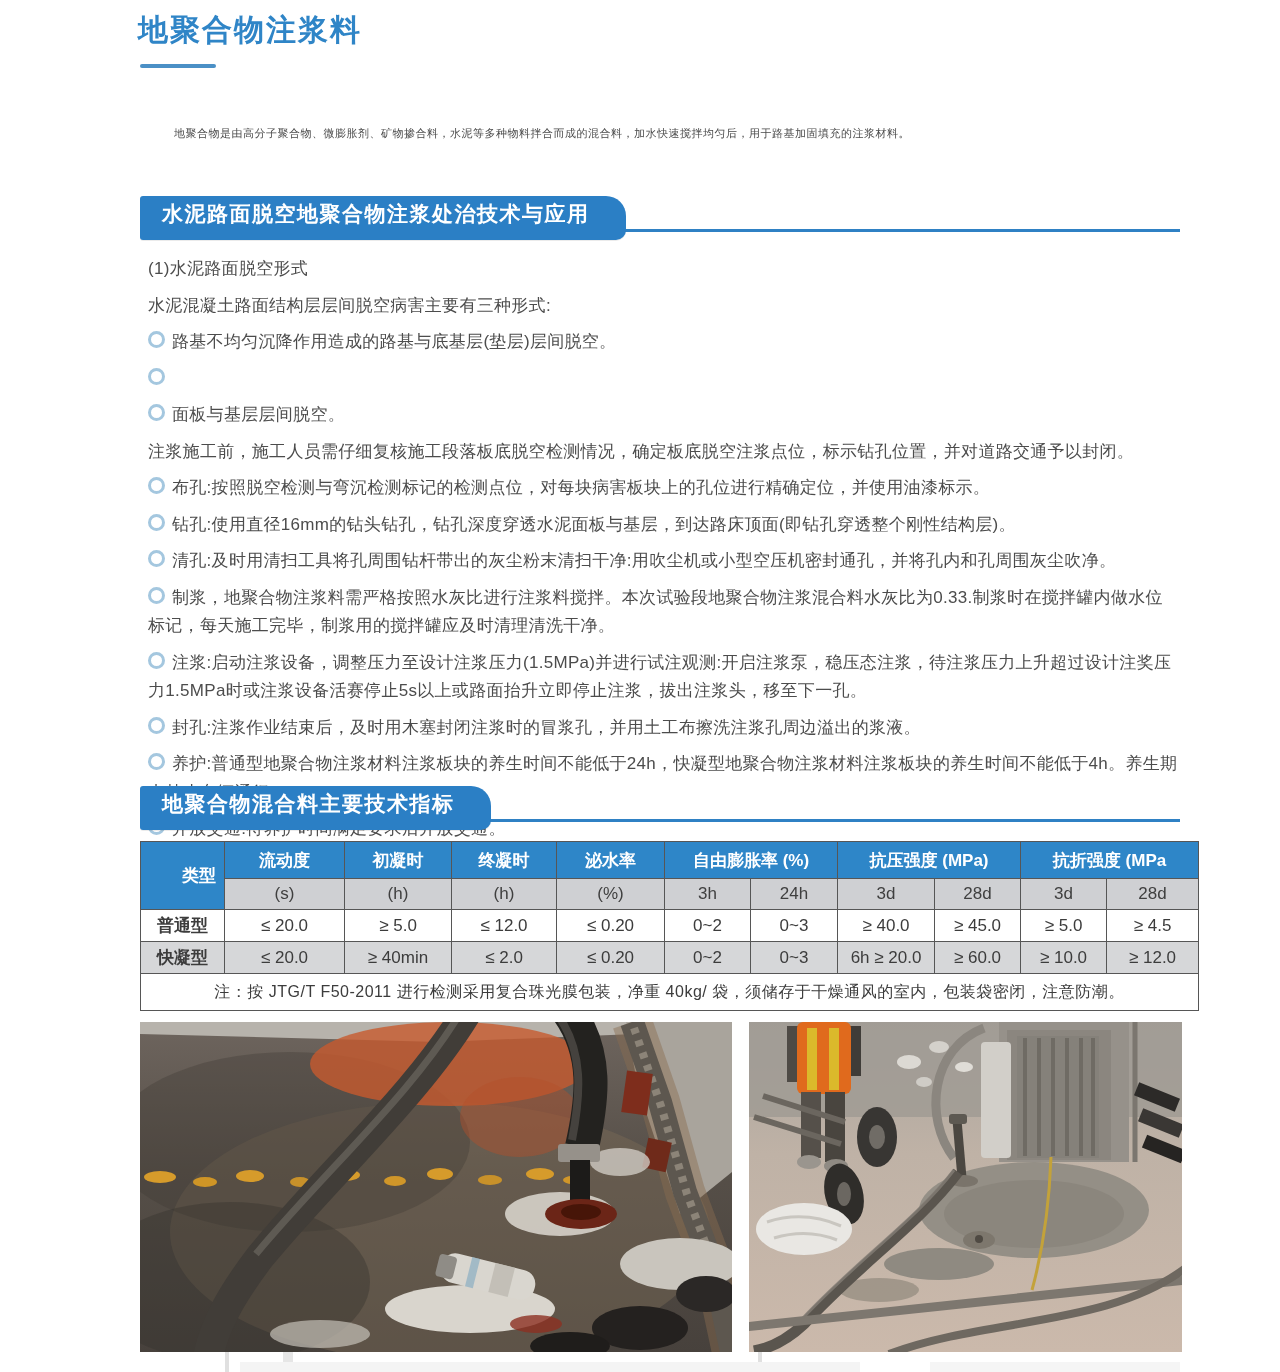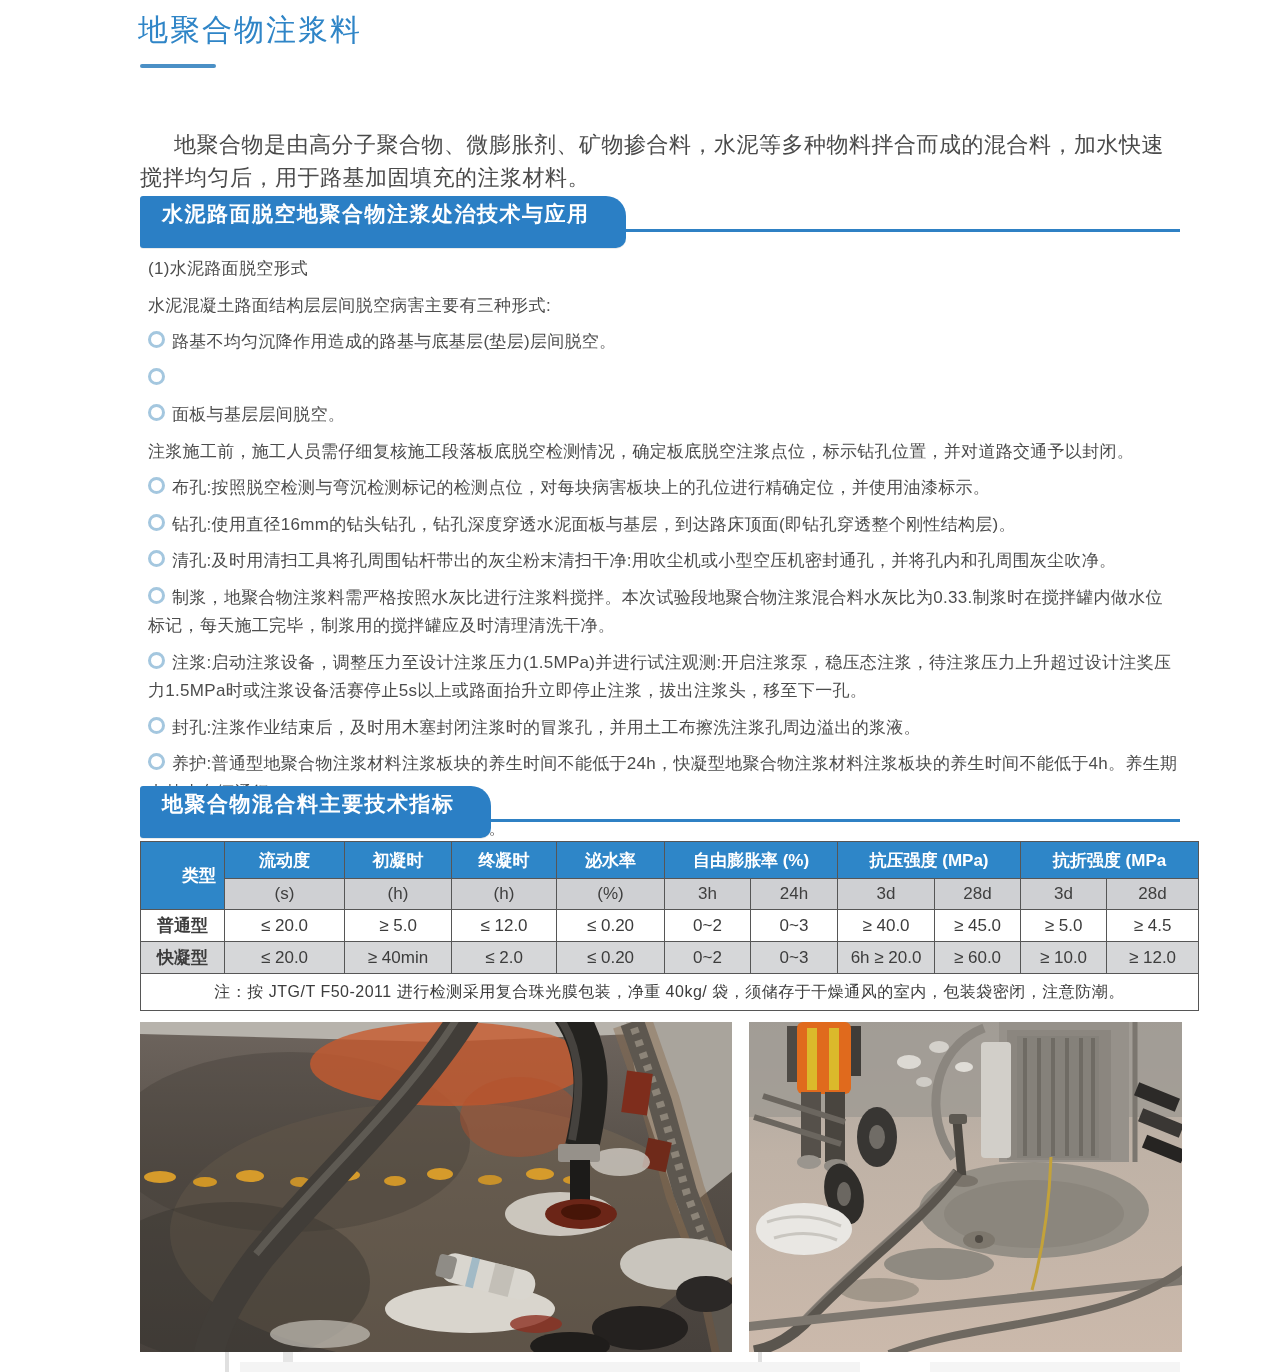--- a/index.html
+++ b/index.html
@@ -2,31 +2,31 @@
 <html><head>
 <meta charset="utf-8">
 <style>
   html,body{margin:0;padding:0;background:#ffffff;}
   .page{
     position:relative;width:1280px;height:1372px;background:#ffffff;overflow:hidden;
     font-family:"Liberation Sans","DejaVu Sans",sans-serif;color:#4c4c4c;
   }
   .abs{position:absolute;}
   .page-title{
-    left:138px;top:10px;font-size:30px;font-weight:normal;color:#2f85c7;letter-spacing:2px;
+    left:138px;top:10px;font-size:30px;font-weight:bold;color:#2f85c7;letter-spacing:2px;
   }
   .title-dash{left:140px;top:64px;width:76px;height:4px;background:#4b90c6;border-radius:2px;}
   .intro{
-    left:140px;top:106px;width:1042px;font-size:22px;line-height:33px;color:#4a4a4a;
+    left:140px;top:106px;width:1042px;font-size:11px;line-height:33px;color:#4a4a4a;
     text-indent:34px;letter-spacing:0.5px;
   }
   .banner{
     height:36px;display:flex;align-items:center;background:#2b7fc5;color:#ffffff;
     font-size:21px;font-weight:bold;letter-spacing:1.5px;
-    padding:0 36px 16px 22px;border-radius:3px 20px 10px 3px;z-index:2;
+    padding:0 36px 8px 22px;border-radius:3px 20px 10px 3px;z-index:2;
     box-shadow:0 1px 0 rgba(0,0,0,0.08);
     text-align:center;
   }
   .banner1{left:140px;top:196px;}
   .banner2{left:140px;top:786px;}
   .rule{height:3px;background:#2f81c4;z-index:1;}
   .rule1{left:140px;top:229px;width:1040px;}
   .rule2{left:140px;top:819px;width:1040px;}
   .content-list{left:140px;top:247px;width:1046px;font-size:17px;line-height:28.5px;color:#4c4c4c;letter-spacing:0.3px;}
   .content-list p{margin:8px;padding:0;}

